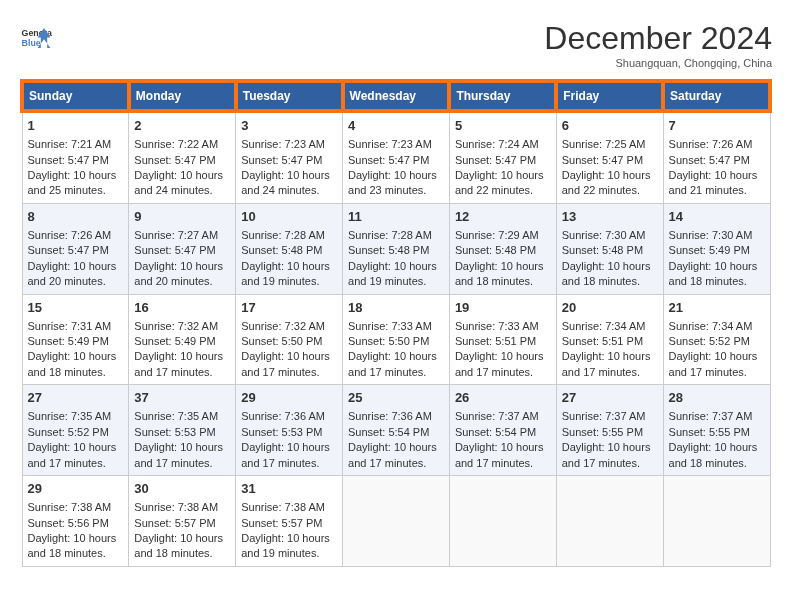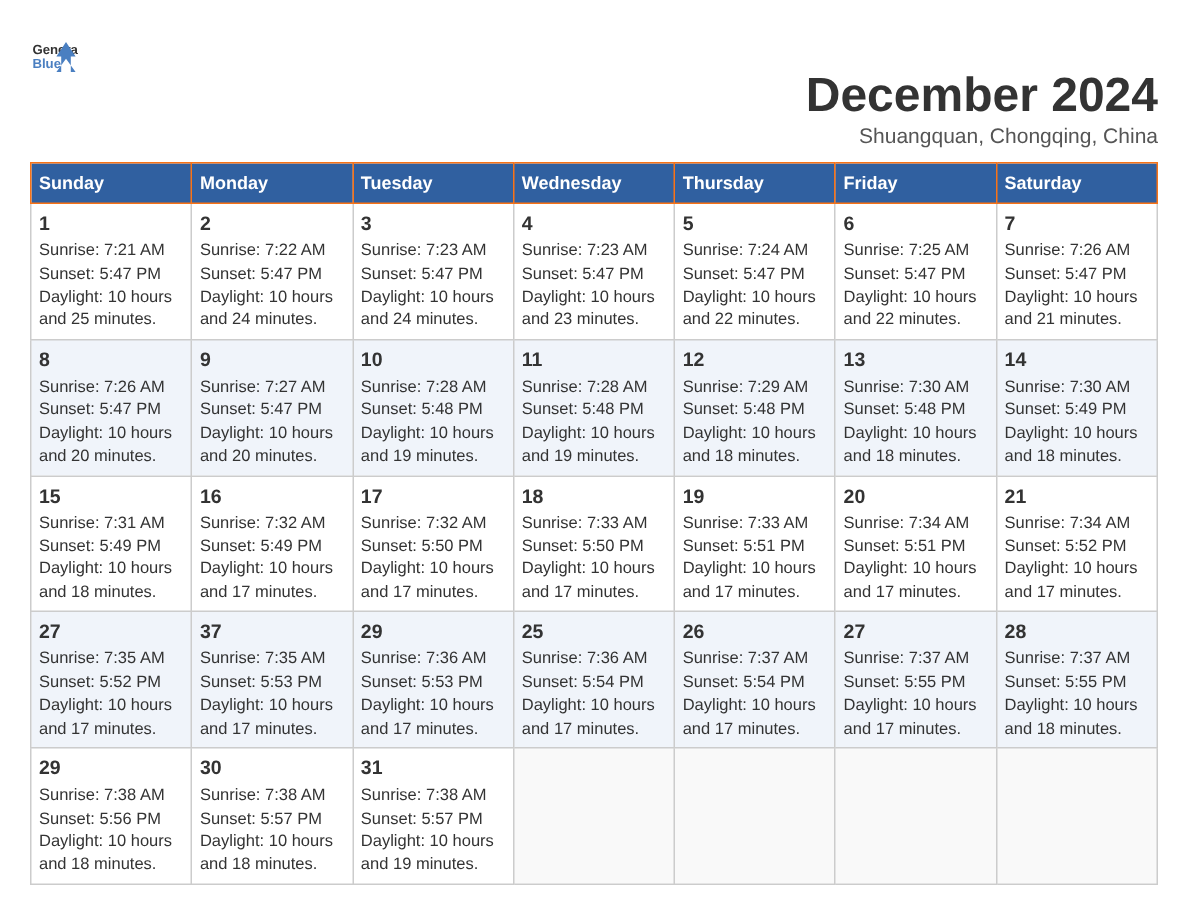--- a/index.html
+++ b/index.html
@@ -23,41 +23,40 @@
     }
     .logo-icon {
       width: 32px;
       height: 32px;
     }
     .title-block {
       text-align: right;
     }
     .month-title {
       font-size: 32px;
-      font-weight: bold;
+      font-weight: normal;
       color: #333;
-      margin-top: 25px;
     }
     .location {
-      font-size: 14px;
+      font-size: 11px;
       color: #555;
     }
     table {
       width: 100%;
       border-collapse: collapse;
       font-size: 10px;
     }
     thead tr th {
       background-color: #3060a0;
       color: #fff;
       text-align: left;
       padding: 6px 5px;
       font-size: 12px;
       font-weight: bold;
-      border: 1px solid #f97316;
+      border: 4px solid #f97316;
     }
     tbody tr td {
       border: 1px solid #ccc;
       vertical-align: top;
       padding: 4px 5px;
       width: 14.28%;
       height: 80px;
       background: #fff;
       color: #333;
       line-height: 1.4;

